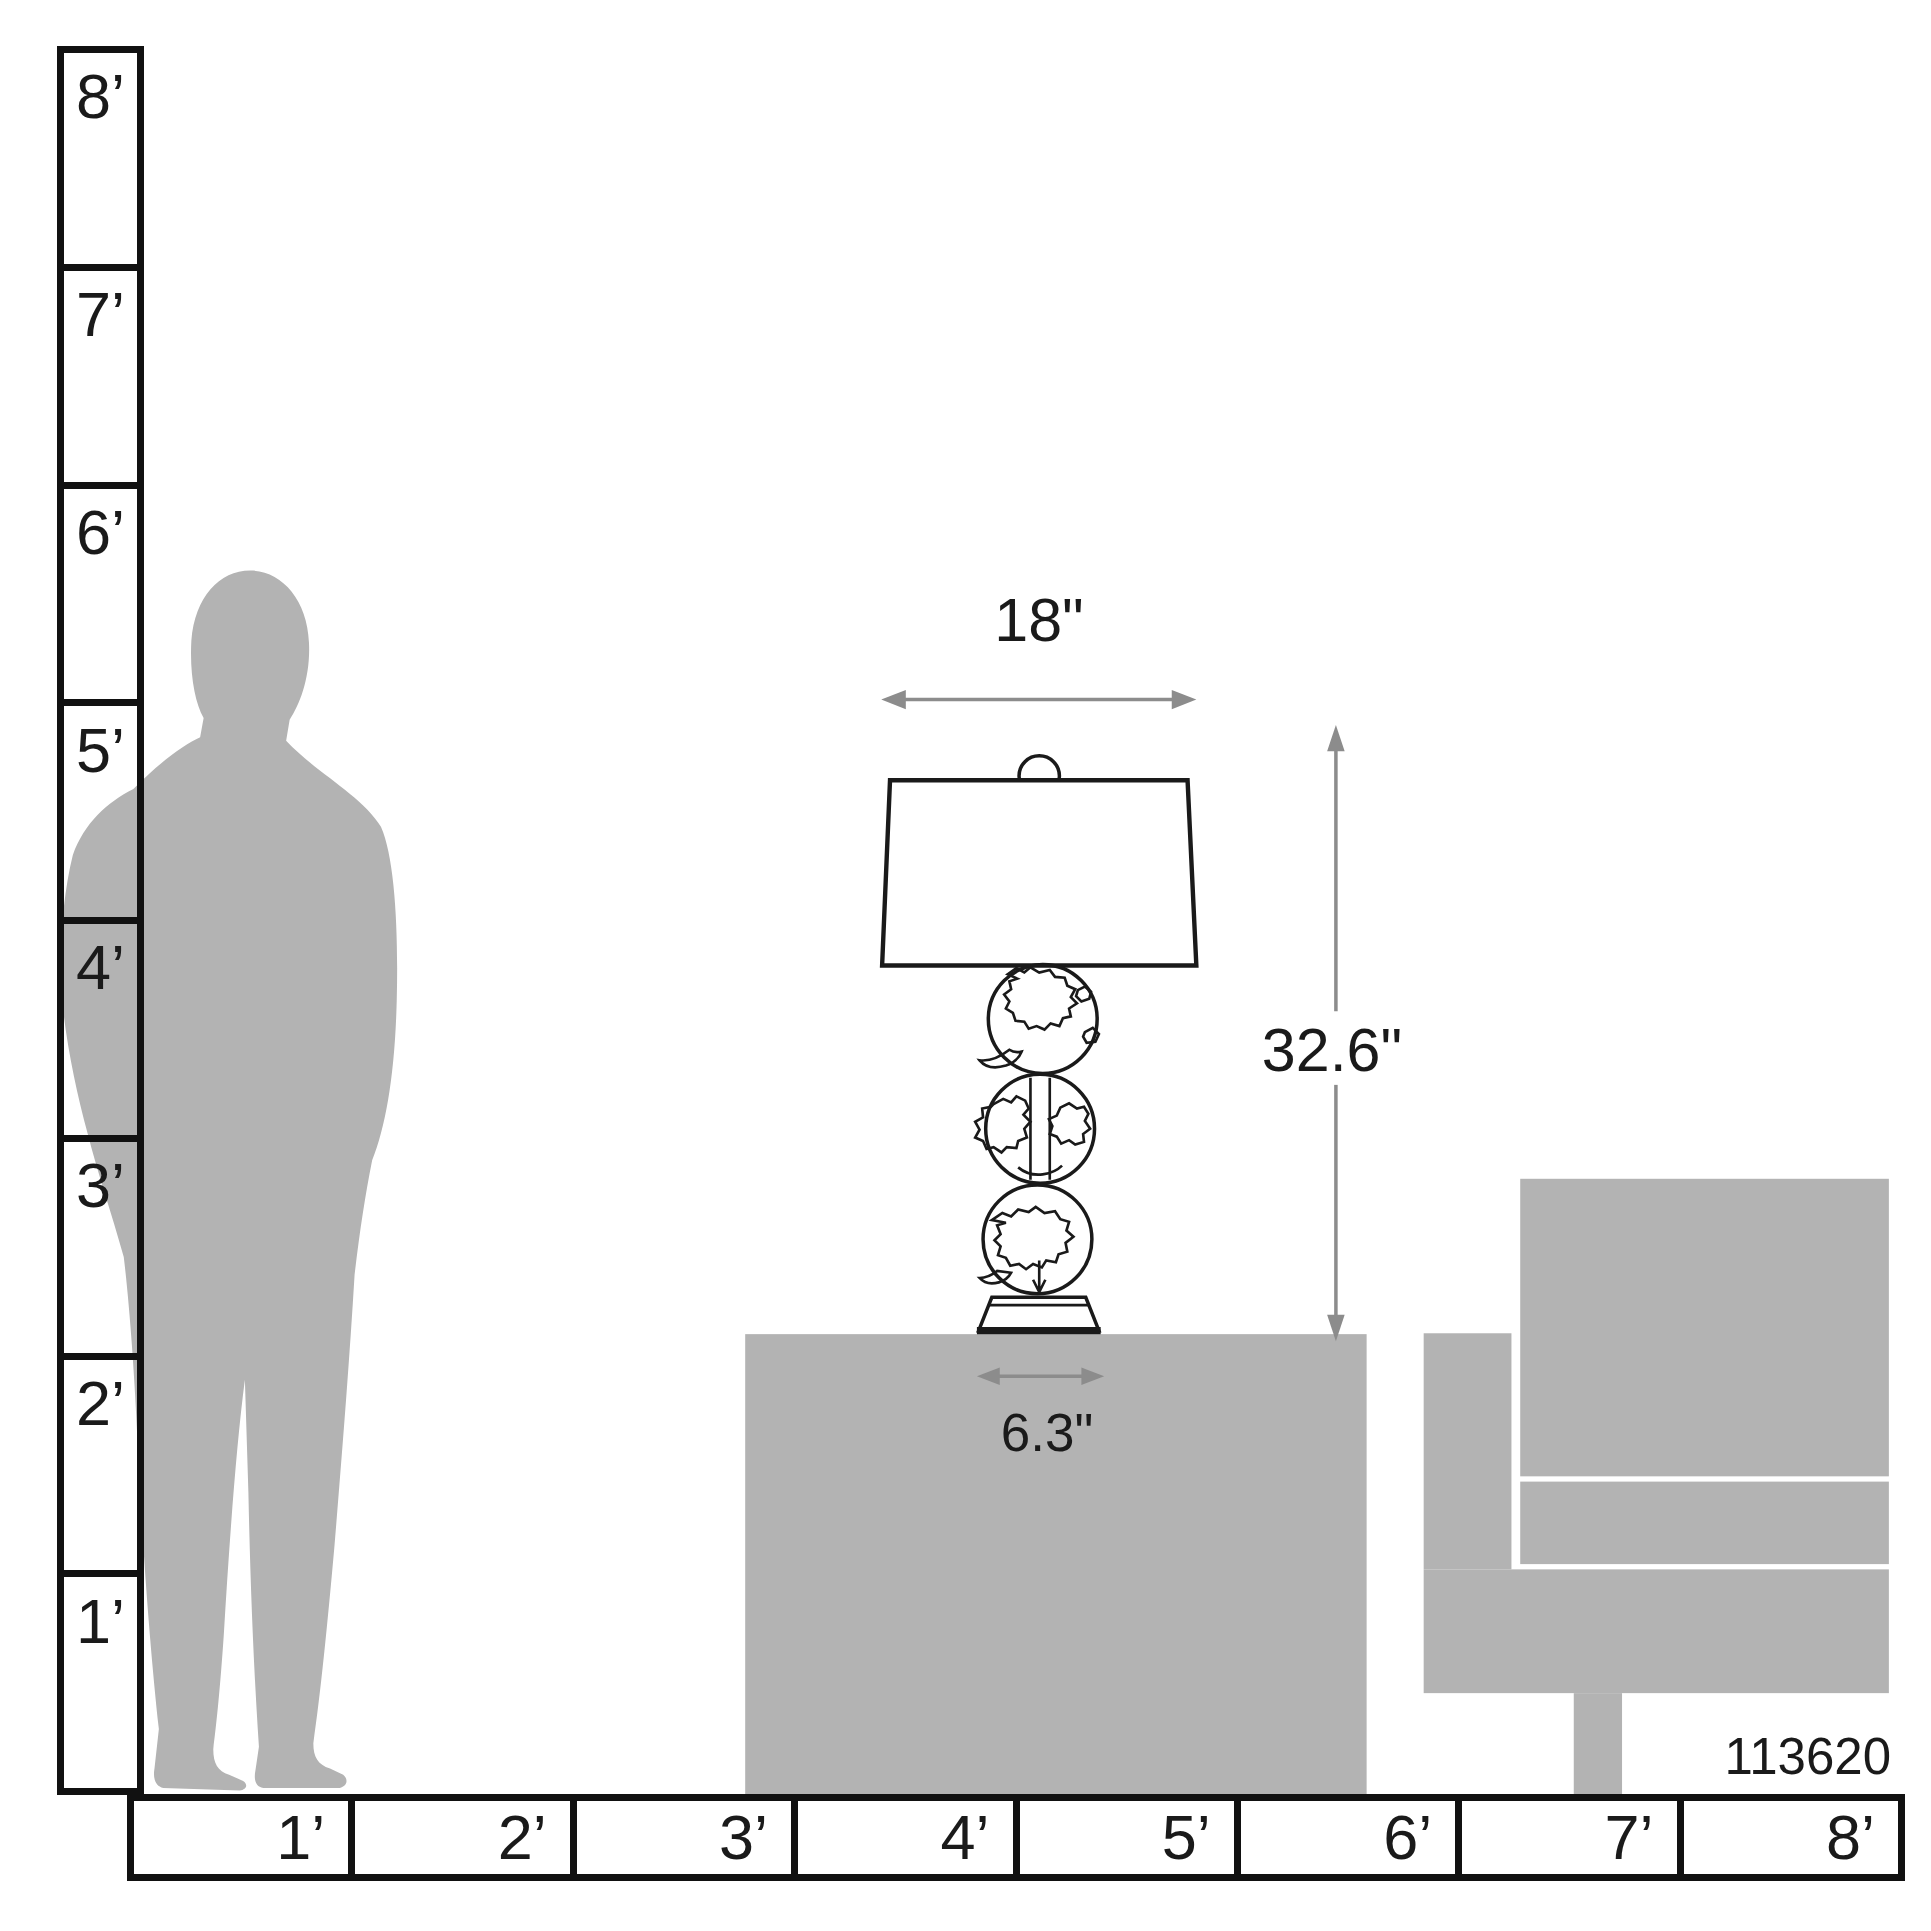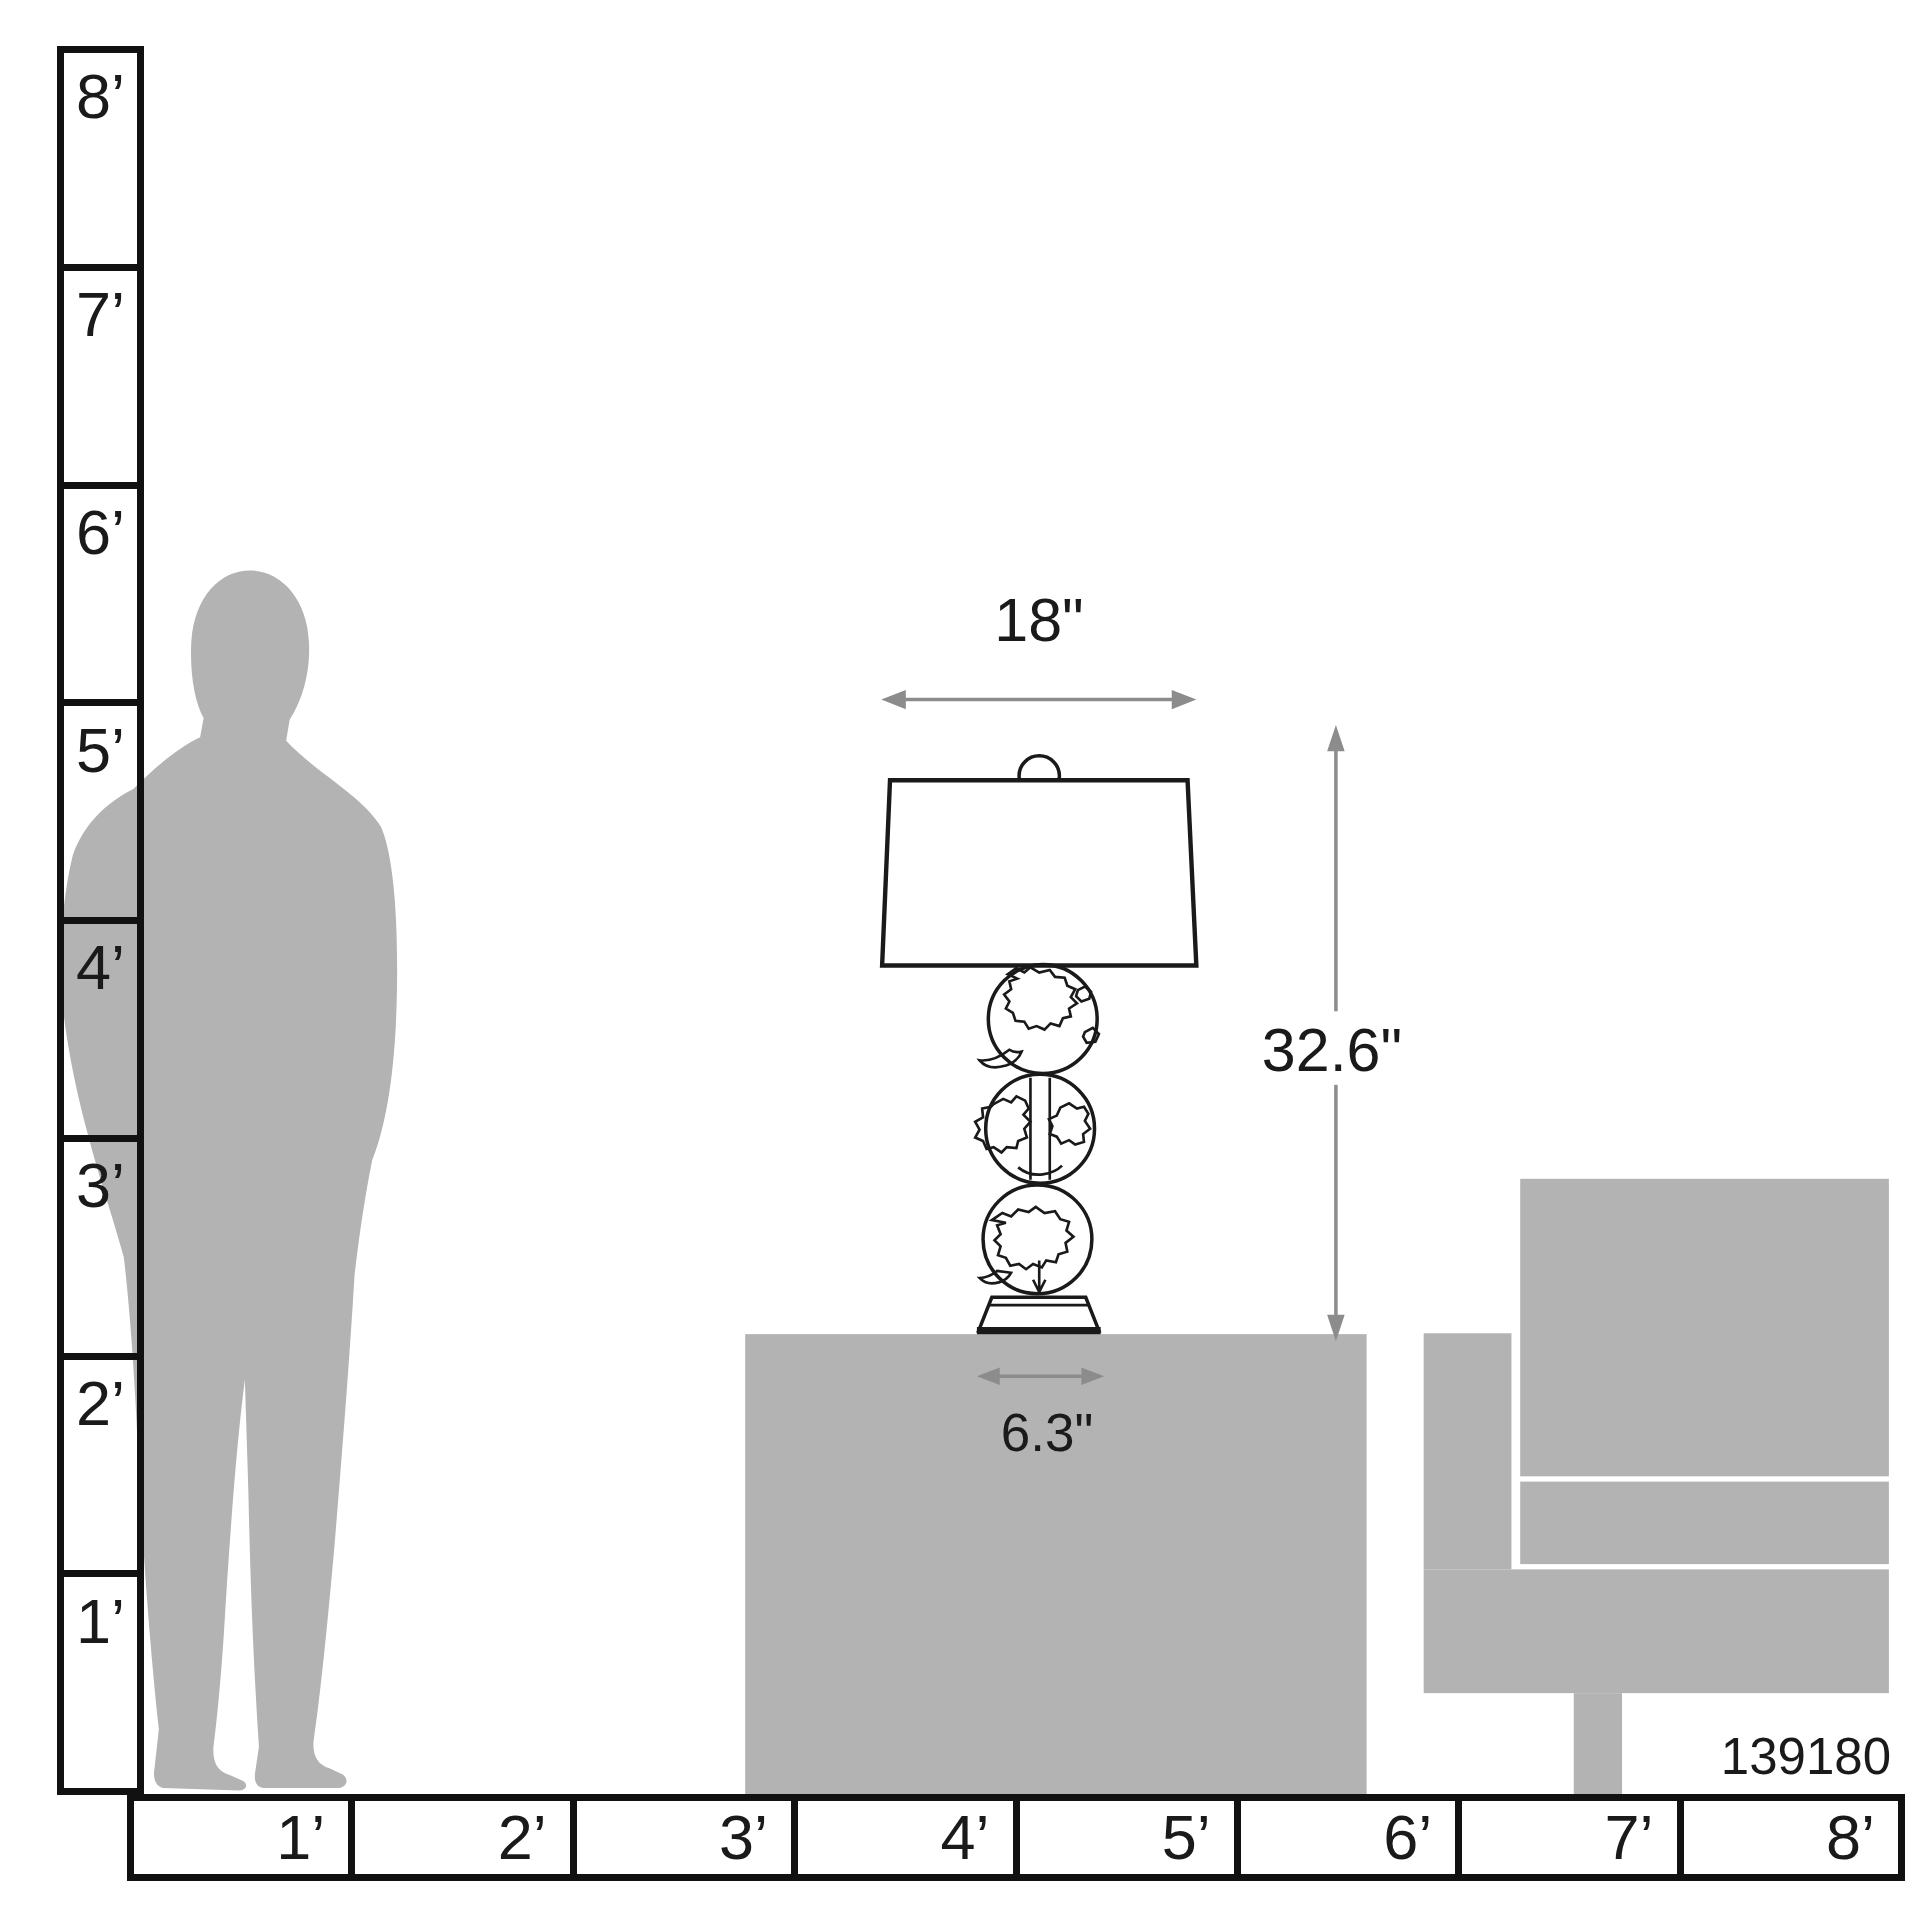--- a/index.html
+++ b/index.html
@@ -162,16 +162,16 @@
     <div class="cell">4’</div>
     <div class="cell">5’</div>
     <div class="cell">6’</div>
     <div class="cell">7’</div>
     <div class="cell">8’</div>
   </div>
 
   <div id="dim-shade-width" class="dim center">18"</div>
   <div id="dim-lamp-height" class="dim center">32.6"</div>
   <div id="dim-base-width" class="dim center">6.3"</div>
-  <div id="product-code">139180</div>
+  <div id="product-code">113620</div>
 
 </div>
 
 
 </body></html>

